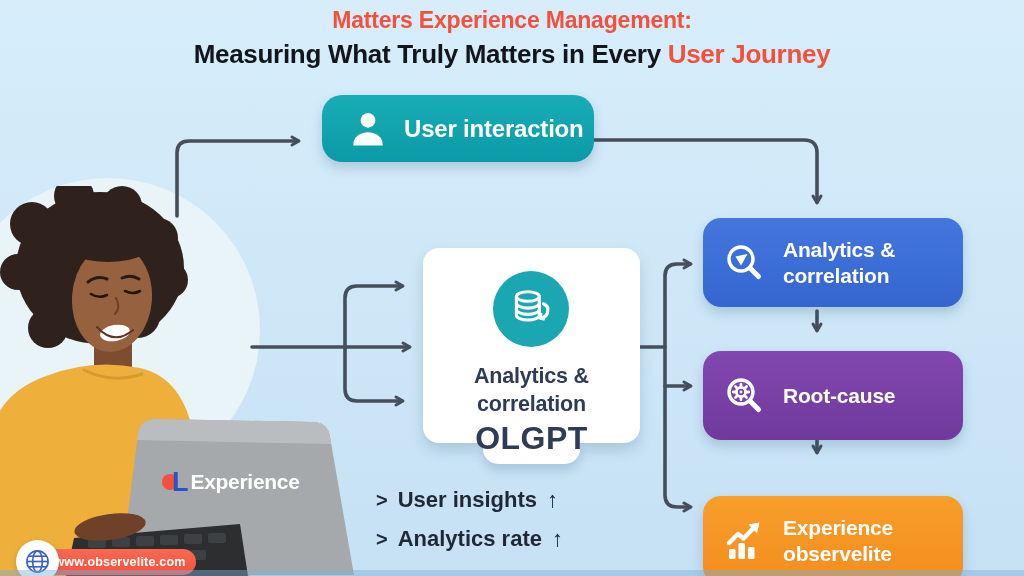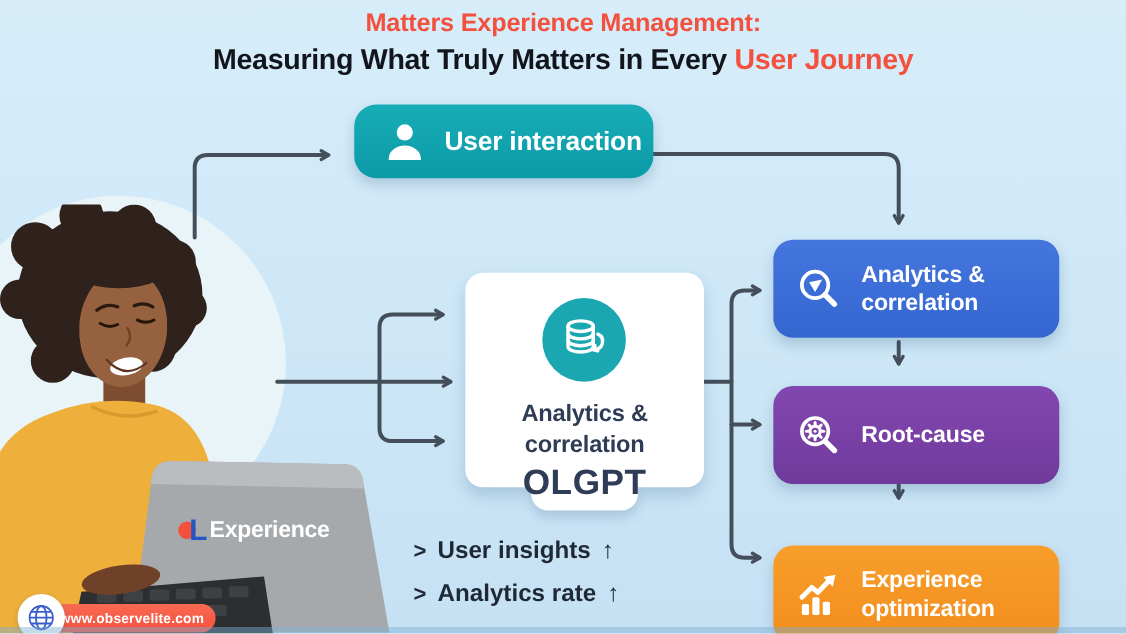--- a/index.html
+++ b/index.html
@@ -225,21 +225,21 @@
       <g fill="#fff">
         <rect x="8" y="32" width="6.5" height="10" rx="1.5"></rect>
         <rect x="17.5" y="26" width="6.5" height="16" rx="1.5"></rect>
         <rect x="27" y="30" width="6.5" height="12" rx="1.5"></rect>
       </g>
       <path d="M8,26 L17,17 L22.5,21.5 L33,10.5" fill="none" stroke="#fff" stroke-width="4.4" stroke-linecap="round" stroke-linejoin="round"></path>
       <path d="M27.5,7.5 L38.5,5.5 L36,16.5 Z" fill="#fff"></path>
     </svg>
     <span class="lbl">
       <div>Experience</div>
-      <div>optimization</div>
+      <div>observelite</div>
     </span>
   </div>
 
   <div class="metrics">
     <div class="metric">
       <span class="pre">&gt;</span>
       <span>User insights</span>
       <span>↑</span>
     </div>
     <div class="metric">

